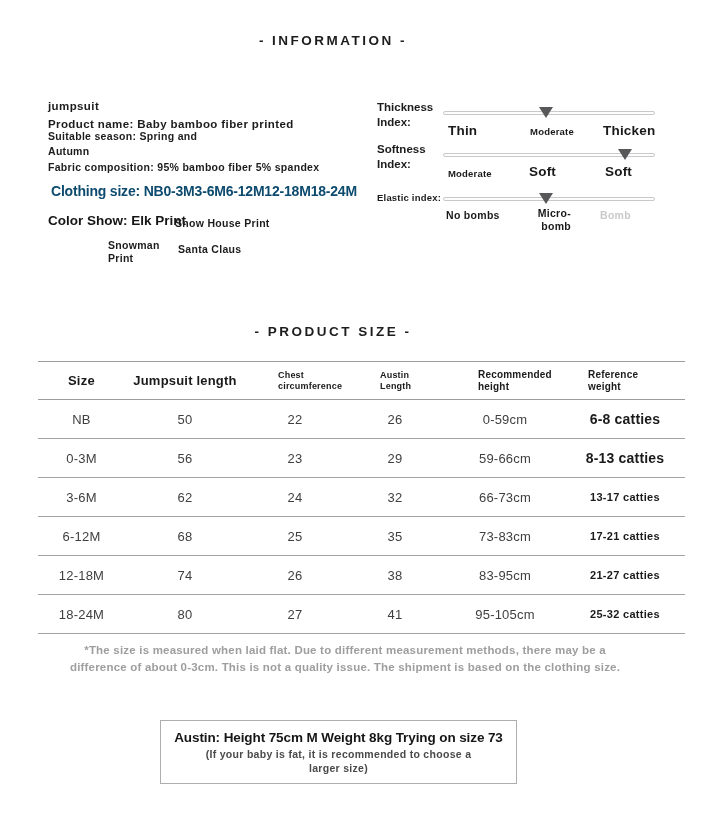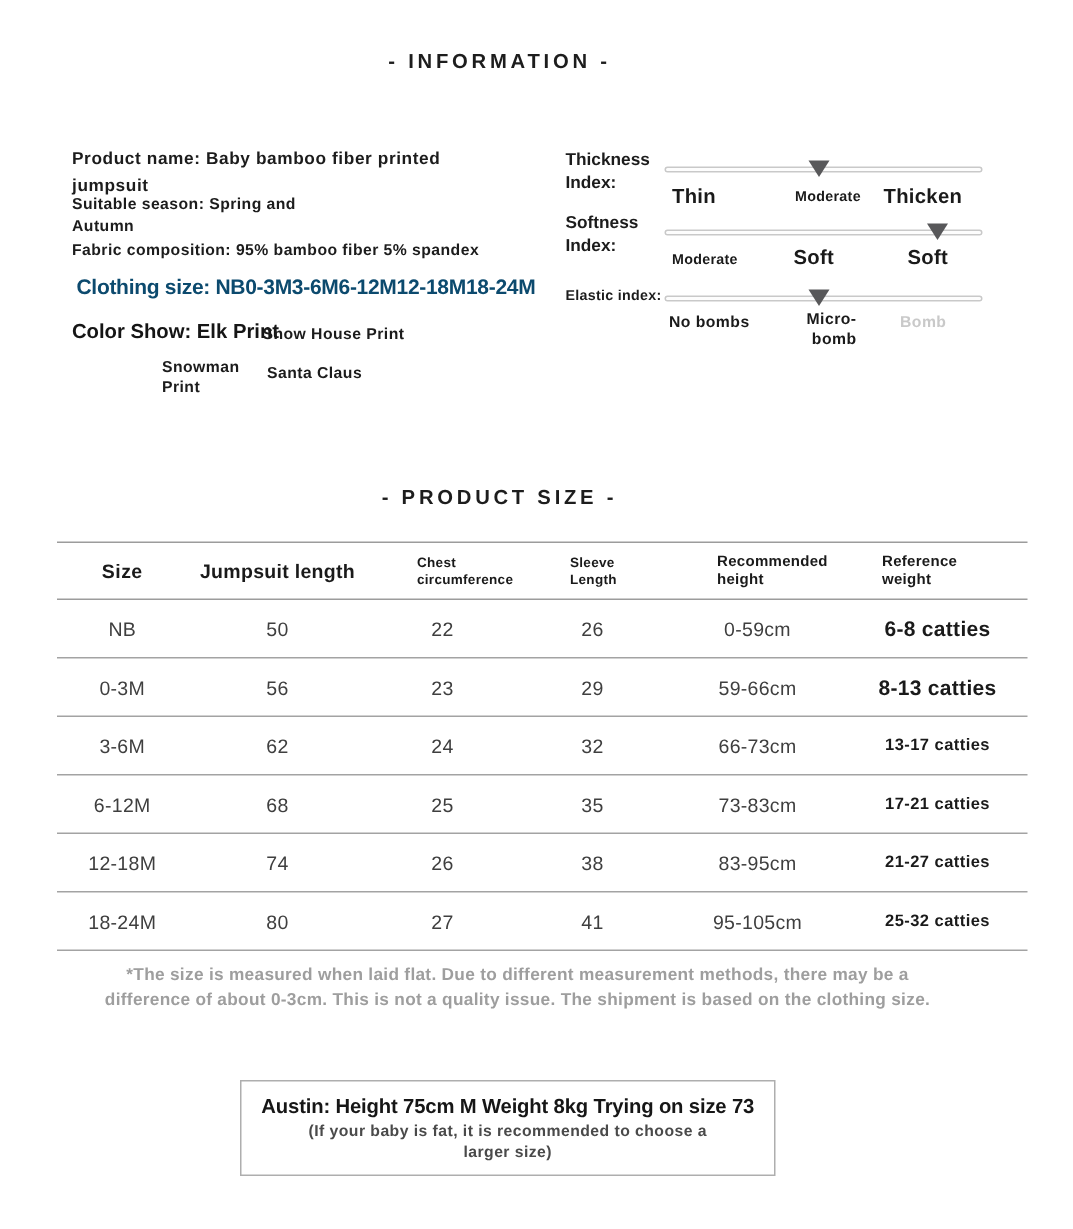--- a/index.html
+++ b/index.html
@@ -55,21 +55,21 @@
   .marker { left: 0; }
   .idx-opt { position: absolute; white-space: nowrap; color: #1a1a1a; }
   .opt-lg { font-size: 13.5px; font-weight: bold; letter-spacing: 0.2px; }
   .opt-sm { font-size: 9.5px; font-weight: bold; letter-spacing: 0.2px; }
   .opt-md { font-size: 10.5px; font-weight: bold; letter-spacing: 0.3px; line-height: 13px; }
   .opt-disabled { color: #c9c9c9; }
 
   
   #idx-thickness .o-left   { left: 71px;  top: 25px; }
   #idx-thickness .o-center { left: 142px; top: 28px; width: 66px; text-align: center; }
-  #idx-thickness .o-right  { left: 212px; top: 25px; }
+  #idx-thickness .o-right  { left: 226px; top: 25px; }
   #idx-softness .o-left    { left: 71px;  top: 28px; }
   #idx-softness .o-center  { left: 152px; top: 24px; }
   #idx-softness .o-right   { left: 228px; top: 24px; }
   #idx-elastic .o-left     { left: 69px;  top: 21px; }
   #idx-elastic .o-center   { left: 150px; top: 19px; width: 44px; text-align: right; white-space: normal; }
   #idx-elastic .o-right    { left: 223px; top: 21px; }
 
   
   .size-table { position: absolute; left: 38px; top: 361px; width: 647px; border-top: 1px solid #9c9c9c; }
   .t-row { display: grid; grid-template-columns: 87px 120px 100px 100px 120px 120px; align-items: center; border-bottom: 1px solid #a3a3a3; height: 39px; }
@@ -95,22 +95,22 @@
 </style>
 </head>
 <body>
 
 <div class="page">
 
   <div id="info-title" class="section-title">- INFORMATION -</div>
 
   <div class="left-col">
     <div class="prod-name">
+      <div>jumpsuit</div>
       <div>Product name: Baby bamboo fiber printed</div>
-      <div>jumpsuit</div>
     </div>
     <div class="season">
       <div>Suitable season: Spring and</div>
       <div>Autumn</div>
     </div>
     <div class="fabric">Fabric composition: 95% bamboo fiber 5% spandex</div>
     <div class="clothing-size">Clothing size: NB0-3M3-6M6-12M12-18M18-24M</div>
     <div class="color-show">
       <div class="color-show-label">Color Show: Elk Print</div>
       <div class="color-item ci-snowhouse">Snow House Print</div>
@@ -162,21 +162,21 @@
 
   </div>
 
   <div id="size-title" class="section-title">- PRODUCT SIZE -</div>
 
   <div class="size-table">
     <div class="t-row t-head">
       <div class="th th-size">Size</div>
       <div class="th th-jump">Jumpsuit length</div>
       <div class="th th-small th-chest">Chest circumference</div>
-      <div class="th th-small th-sleeve">Sleeve Length</div>
+      <div class="th th-small th-sleeve">Austin Length</div>
       <div class="th th-rec">Recommended height</div>
       <div class="th th-ref">Reference weight</div>
     </div>
 
     <div class="t-row">
       <div class="td">NB</div>
       <div class="td">50</div>
       <div class="td">22</div>
       <div class="td">26</div>
       <div class="td">0-59cm</div>

